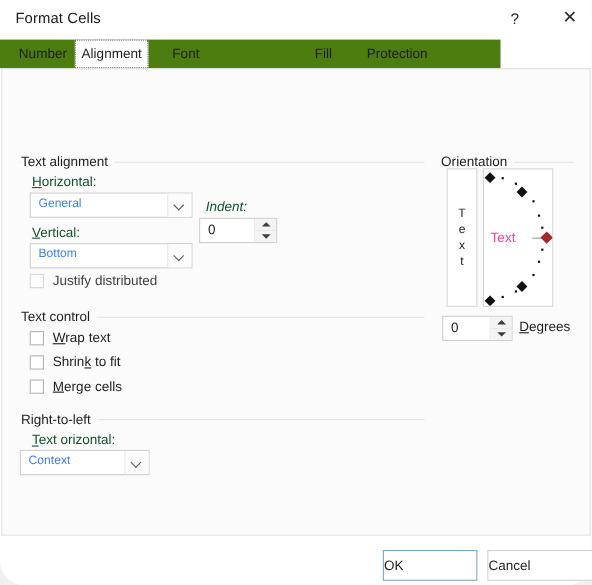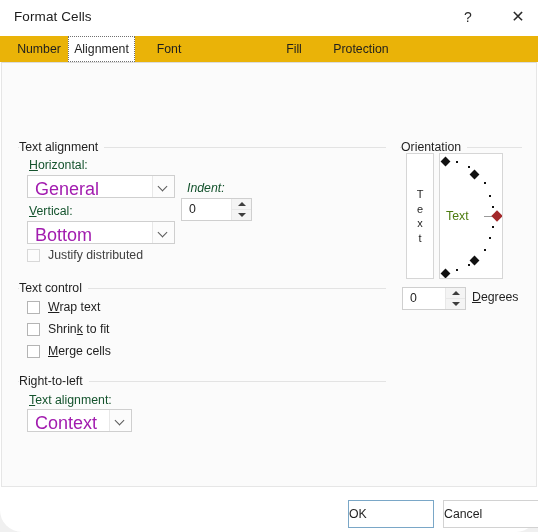--- a/index.html
+++ b/index.html
@@ -53,23 +53,23 @@
     line-height: 28px;
     cursor: default;
   }
   #help-button { left: 453px; font-size: 14px; }
   #close-button { left: 503px; font-size: 16px; }
 
   
   #tabstrip {
     position: absolute;
     left: 0; top: 36px;
-    width: 538px;
+    width: 455px;
     height: 26px;
-    background: #eab308;
+    background: #4d7c0f;
   }
   .tab {
     position: absolute;
     top: 0px;
     height: 26px;
     line-height: 26px;
     font-size: 12.3px;
     color: #1f1f1f;
     text-align: center;
     cursor: default;
@@ -125,22 +125,22 @@
     height: 23px;
     background: #ffffff;
     border: 1px solid #cfcfcf;
     box-sizing: border-box;
     cursor: default;
   }
   .combo .combo-value {
     position: absolute;
     left: 7px;
     top: 3px;
-    font-size: 18px;
-    color: #a21caf;
+    font-size: 11px;
+    color: #3b82f6;
     white-space: nowrap;
   }
   .combo .combo-arrow {
     position: absolute;
     right: 0px;
     top: 0px;
     width: 21px;
     height: 21px;
     border-left: 1px solid #e8e8e8;
     background: #fcfcfc;
@@ -256,21 +256,21 @@
     border: 1px solid #d6d6d6;
     box-sizing: border-box;
     cursor: default;
     overflow: hidden;
   }
   #dial-text {
     position: absolute;
     left: 6px;
     top: 55px;
     font-size: 12.3px;
-    color: #4d7c0f;
+    color: #ec4899;
   }
   #dial-arm {
     position: absolute;
     left: 44px;
     top: 62px;
     width: 45px;
     height: 1px;
     background: #9a9a9a;
   }
   .dmark {
@@ -399,23 +399,23 @@
     </div>
 
     <div class="cbrow" style="left:25px; top:281px;">
       <span class="cbbox"></span>
       <span class="cblabel"><span class="acc">M</span><span>erge cells</span></span>
     </div>
 
     <div class="group-rule" style="left:16px; top:318px; width:368px;"></div>
     <div class="group-label" style="left:17px; top:311px;">Right-to-left</div>
 
-    <div class="field-label" style="left:27px; top:330px;"><span class="acc">T</span><span>ext alignment:</span></div>
-
-    <div class="combo" id="text-direction-combo" style="left:25px; top:346px; width:105px;">
+    <div class="field-label" style="left:27px; top:330px;"><span class="acc">T</span><span>ext orizontal:</span></div>
+
+    <div class="combo" id="text-direction-combo" style="left:16px; top:346px; width:118px;">
       <span class="combo-value">Context</span>
       <span class="combo-arrow">
           <span class="chev"></span>
         </span>
     </div>
 
     <div class="group-rule" style="left:398px; top:84px; width:122px;"></div>
     <div class="group-label" style="left:399px; top:77px;">Orientation</div>
 
     <div id="vertical-text-box">

